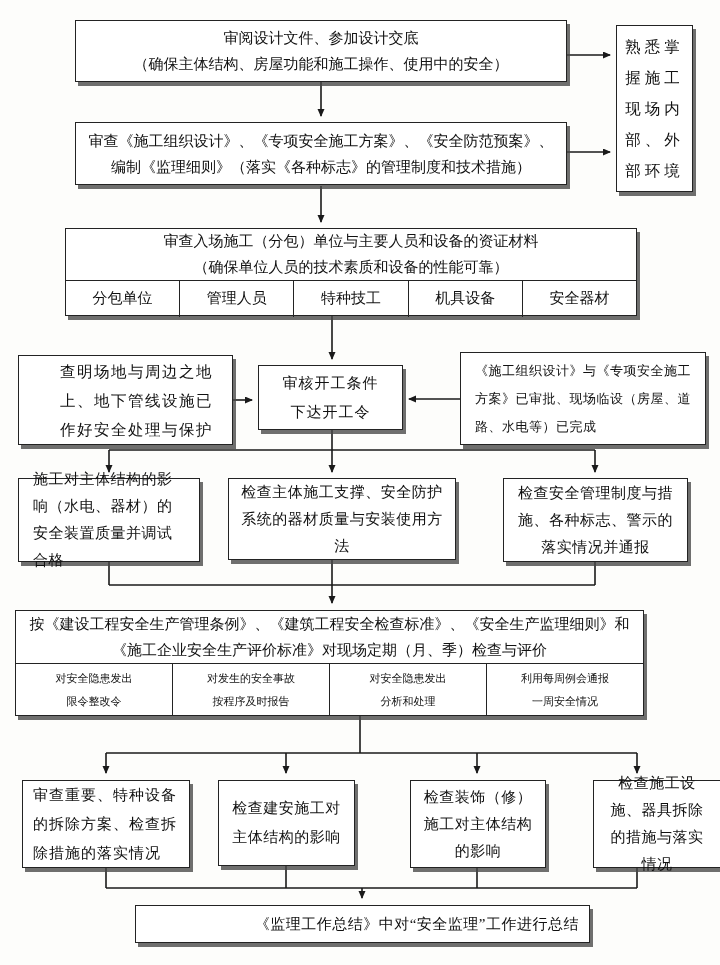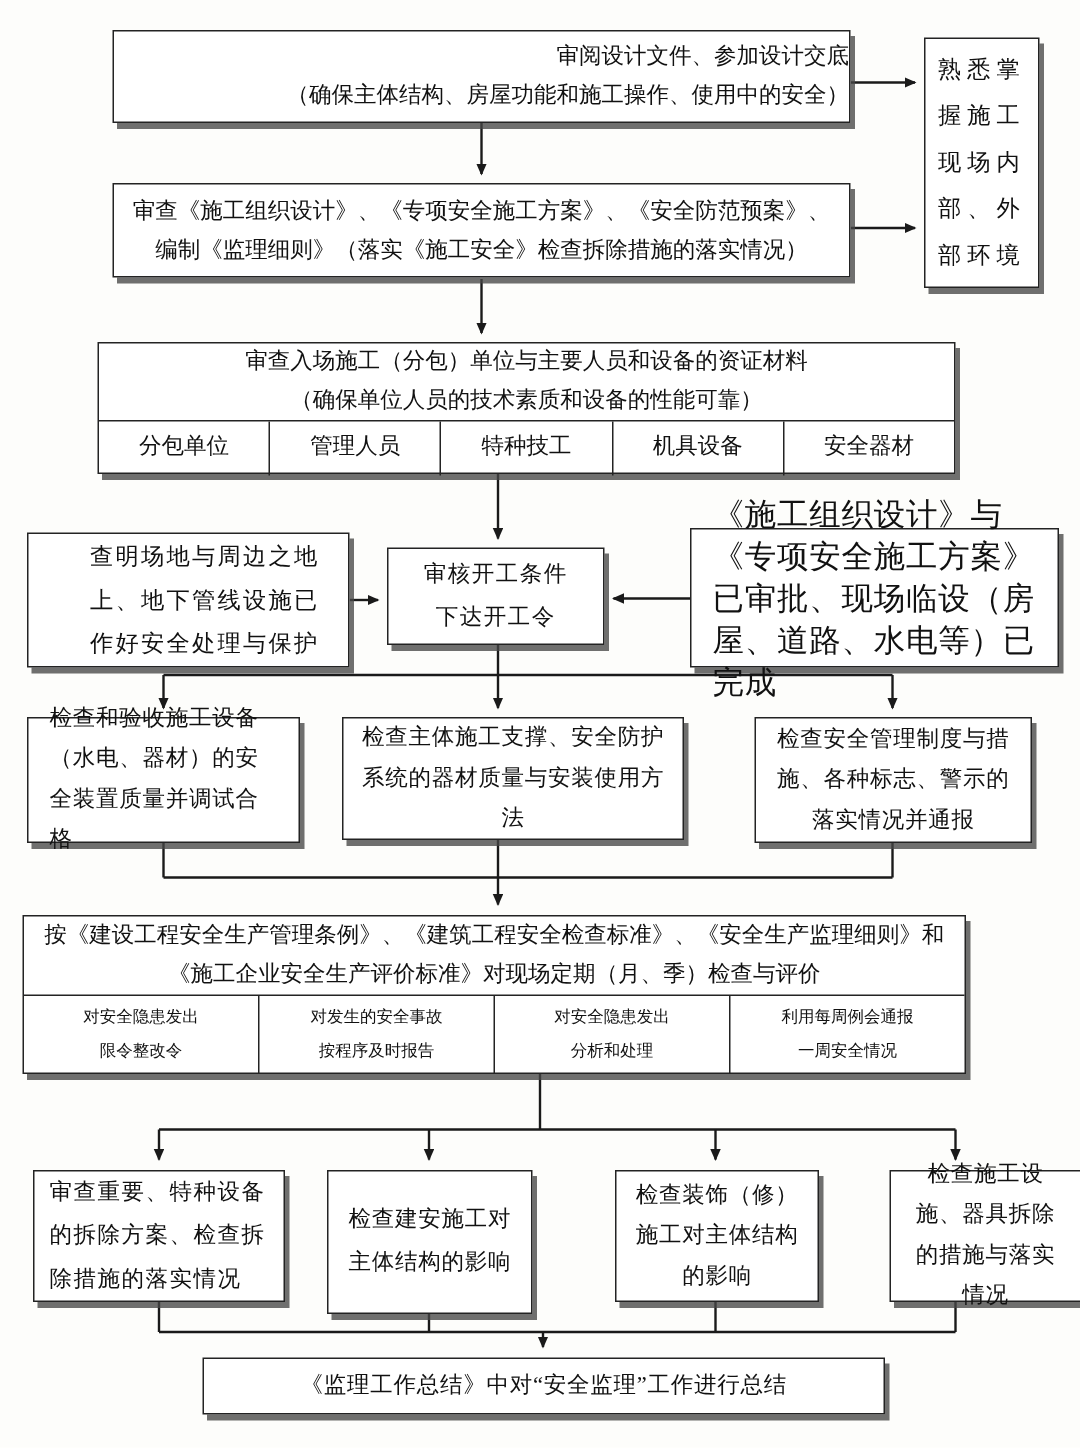--- a/index.html
+++ b/index.html
@@ -91,32 +91,32 @@
     <line x1="637" y1="753" x2="637" y2="773" marker-end="url(#arw)"></line>
 
     <path d="M106,868 V888"></path>
     <path d="M286,866 V888"></path>
     <path d="M477,868 V888"></path>
     <path d="M637,868 V888"></path>
     <path d="M106,888 H637"></path>
     <line x1="362" y1="888" x2="362" y2="898" marker-end="url(#arw)"></line>
   </svg>
 
-  <div class="node banner" style="left:75px;top:20px;width:492px;height:62px;align-items:flex-end;">
+  <div class="node banner" style="left:75px;top:20px;width:492px;height:62px;">
     <div class="line">审阅设计文件、参加设计交底</div>
     <div class="line">（确保主体结构、房屋功能和施工操作、使用中的安全）</div>
   </div>
 
   <div class="node" id="env" style="left:616px;top:25px;width:77px;height:167px;">
     <div class="txt">熟悉掌握施工现场内部、外部环境</div>
   </div>
 
   <div class="node banner" style="left:75px;top:122px;width:492px;height:63px;">
     <div class="line">审查《施工组织设计》、《专项安全施工方案》、《安全防范预案》、</div>
-    <div class="line">编制《监理细则》（落实《施工安全》检查拆除措施的落实情况）</div>
+    <div class="line">编制《监理细则》（落实《各种标志》的管理制度和技术措施）</div>
   </div>
 
   <div class="node tblnode" id="entry" style="left:65px;top:228px;width:572px;height:88px;">
     <div class="tbl-head">
       <div class="line">审查入场施工（分包）单位与主要人员和设备的资证材料</div>
       <div class="line">（确保单位人员的技术素质和设备的性能可靠）</div>
     </div>
     <div class="tbl-row">
       <div class="cell">分包单位</div>
       <div class="cell">管理人员</div>
@@ -131,25 +131,25 @@
   </div>
 
   <div class="node" id="approval" style="left:258px;top:365px;width:145px;height:65px;">
     <div class="txt">
       <div>审核开工条件</div>
       <div>下达开工令</div>
     </div>
   </div>
 
   <div class="node leftal" style="left:460px;top:352px;width:246px;height:93px;">
-    <div class="txt" style="letter-spacing:.5px;line-height:28px;font-size:21px;">《施工组织设计》与《专项安全施工方案》已审批、现场临设（房屋、道路、水电等）已完成</div>
+    <div class="txt" style="letter-spacing:.5px;line-height:28px;font-size:13px;">《施工组织设计》与《专项安全施工方案》已审批、现场临设（房屋、道路、水电等）已完成</div>
   </div>
 
   <div class="node leftal" style="left:18px;top:478px;width:182px;height:84px;">
-    <div class="txt" style="letter-spacing:.5px;line-height:27px;font-size:15px;">检查和验收施工设备（水电、器材）的安全装置质量并调试合格</div>
+    <div class="txt" style="letter-spacing:.5px;line-height:27px;font-size:15px;">施工对主体结构的影响（水电、器材）的安全装置质量并调试合格</div>
   </div>
 
   <div class="node centwrap" style="left:228px;top:478px;width:228px;height:82px;">
     <div class="txt">检查主体施工支撑、安全防护系统的器材质量与安装使用方法</div>
   </div>
 
   <div class="node centwrap" style="left:503px;top:478px;width:185px;height:84px;">
     <div class="txt">检查安全管理制度与措施、各种标志、警示的落实情况并通报</div>
   </div>
 
@@ -175,29 +175,29 @@
         <div>利用每周例会通报</div>
         <div>一周安全情况</div>
       </div>
     </div>
   </div>
 
   <div class="node leftal" style="left:22px;top:780px;width:168px;height:88px;">
     <div class="txt" style="letter-spacing:1px;line-height:29px;font-size:15px;padding:2px 10px;">审查重要、特种设备的拆除方案、检查拆除措施的落实情况</div>
   </div>
 
-  <div class="node centwrap" style="left:218px;top:780px;width:137px;height:96px;">
+  <div class="node centwrap" style="left:218px;top:780px;width:137px;height:86px;">
     <div class="txt" style="padding:2px 12px;line-height:29px;">检查建安施工对主体结构的影响</div>
   </div>
 
   <div class="node centwrap" style="left:410px;top:780px;width:136px;height:88px;">
     <div class="txt" style="padding:2px 10px;">检查装饰（修）施工对主体结构的影响</div>
   </div>
 
   <div class="node centwrap" style="left:573px;top:780px;width:128px;height:88px;margin-left:20px;">
     <div class="txt" style="padding:2px 10px;">检查施工设施、器具拆除的措施与落实情况</div>
   </div>
 
-  <div class="node" id="summarybox" style="left:135px;top:905px;width:455px;height:38px;">
+  <div class="node" id="summarybox" style="left:135px;top:905px;width:455px;height:38px;align-items:flex-end;">
     <div class="txt">《监理工作总结》中对“安全监理”工作进行总结</div>
   </div>
 
 </div>
 
 </body></html>

